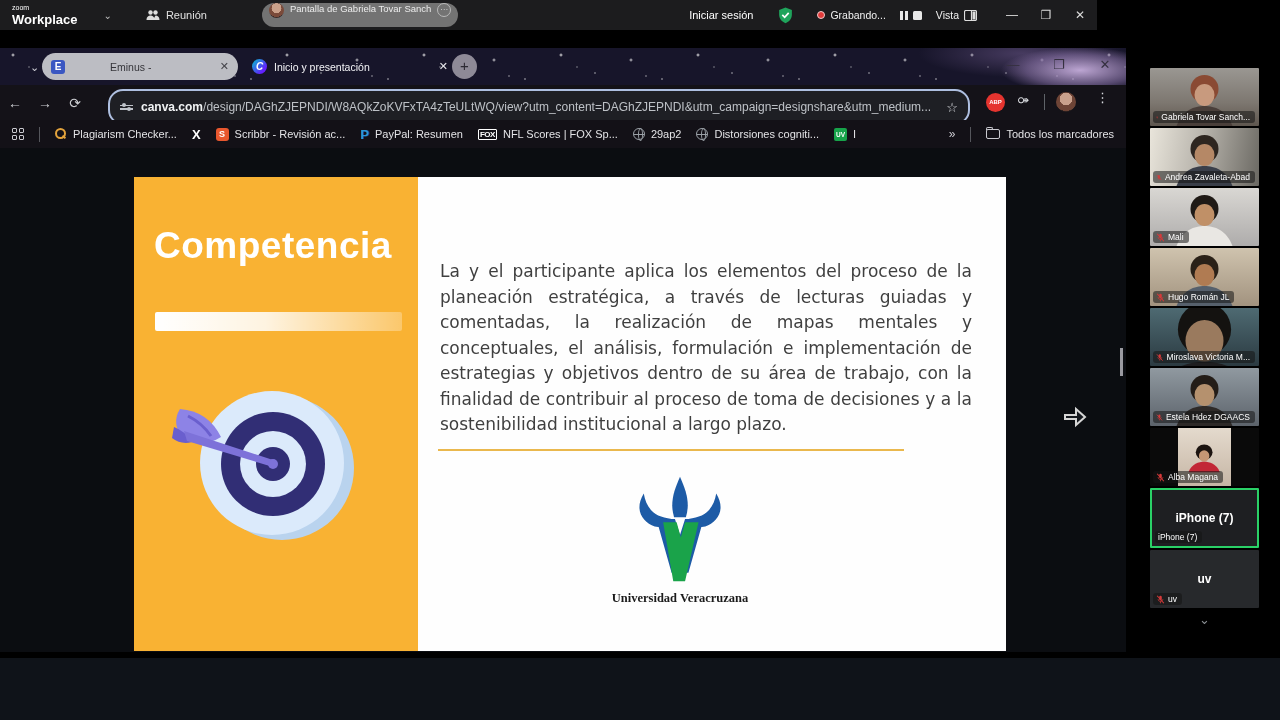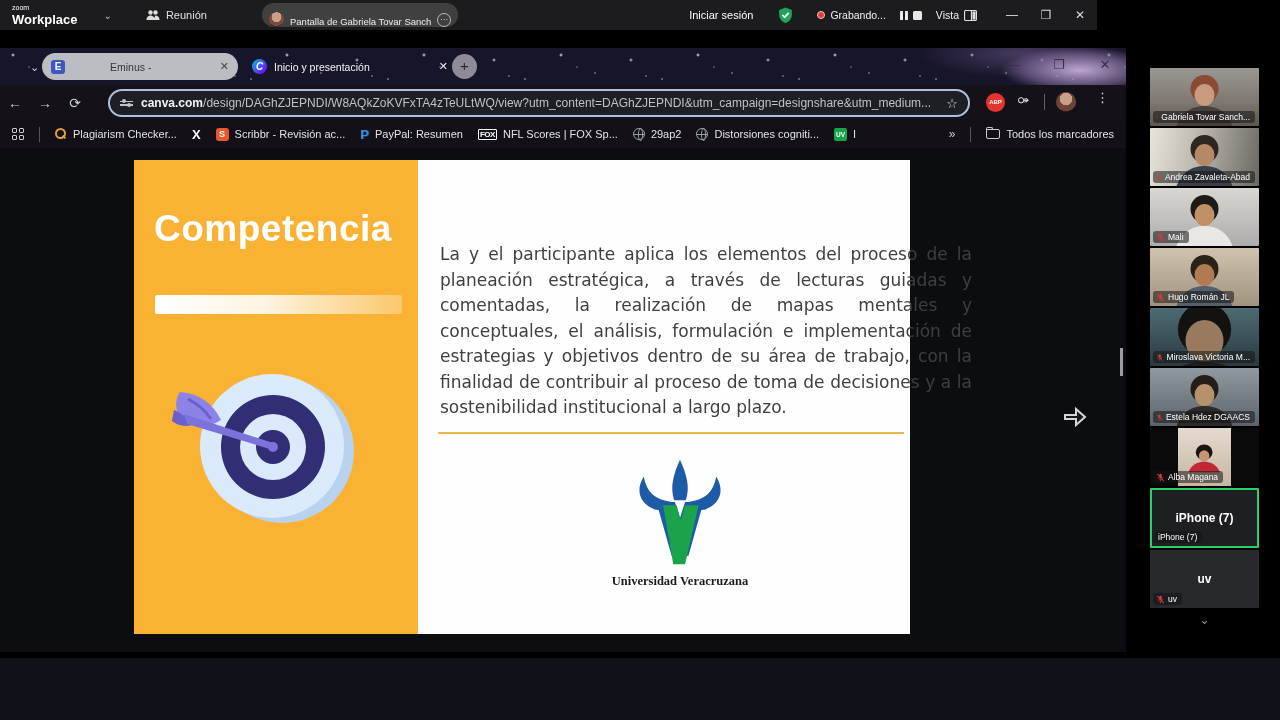--- a/index.html
+++ b/index.html
@@ -8,21 +8,21 @@
 
   
   .zoombar { position:absolute; left:0; top:0; width:1097px; height:30px;
     background:#1c1c1e; display:flex; align-items:center; color:#e8e8e8; }
   .zlogo { margin-left:12px; line-height:1; }
   .zlogo .s { font-size:7px; color:#fff; display:block; }
   .zlogo .m { font-size:13px; font-weight:bold; color:#fff; }
   .zchev { color:#bdbdbd; font-size:10px; margin-left:26px; }
   .zmeet { display:flex; align-items:center; gap:6px; margin-left:34px; font-size:11px; color:#e0e0e0; }
   .ztab { position:absolute; left:262px; top:3px; height:24px; border-radius:13px;
-    background:#404040; display:flex; align-items:flex-end; gap:6px; padding:0 7px; }
+    background:#737373; display:flex; align-items:flex-start; gap:6px; padding:0 7px; }
   .ztab .av { width:15px; height:15px; border-radius:50%;
     background:radial-gradient(circle at 50% 35%, #caa08a 0 40%, #7a4a3a 41% 70%, #3a2a28 71%); }
   .ztab .t { font-size:9.5px; color:#ececec; white-space:nowrap; }
   .zmore { width:14px; height:14px; border:1px solid #b9b9b9; border-radius:50%;
     color:#cfcfcf; font-size:8px; line-height:12px; text-align:center; }
   .zright { position:absolute; right:0; top:0; height:30px; display:flex; align-items:center; }
   .zsignin { font-size:11px; color:#fff; margin-right:24px; }
   .rec { display:flex; align-items:center; gap:5px; margin:0 10px 0 12px;padding-left:11px; }
   .recdot { width:8px; height:8px; border-radius:50%; background:#e23b3b; border:1.5px solid #f0caca; }
   .rec .t { font-size:10.5px; color:#f0f0f0; }
@@ -63,21 +63,21 @@
   .tab2 .t { font-size:10.5px; color:#f2f2f5; flex:1; white-space:nowrap; }
   .tab2 .x { color:#e8e8ec; font-size:11px; }
   .newtab { position:absolute; left:452px; top:6px; width:25px; height:25px; border-radius:50%;
     background:#8e8a97; color:#2c2a33; font-size:15px; text-align:center; line-height:24px; }
   .bwin { position:absolute; top:9px; width:34px; text-align:center; color:#35303f; font-size:13px; }
 
   .toolbar { position:absolute; left:0; top:85px; width:1126px; height:35px; background:#141218;
     display:flex; align-items:center; }
   .navic { color:#cdced2; font-size:14px; width:30px; text-align:center; }
   .omni { position:absolute; left:108px; top:4px; width:862px; height:28px; border-radius:15px;
-    background:#1e1f24; border:2px solid #aebfe0; display:flex; align-items:center; padding:8px 10px; gap:8px; }
+    background:#1e1f24; border:2px solid #aebfe0; display:flex; align-items:center; padding:16px 10px; gap:8px; }
   .omni .url { font-size:12px; color:#bdc1c6; white-space:nowrap; overflow:hidden; flex:1; }
   .omni .url b { color:#f1f3f4; font-weight:bold; }
   .omni .star { color:#dadce0; font-size:13px; }
   .tune { display:flex; flex-direction:column; gap:2px; width:13px; }
   .tune i { height:1.5px; background:#bfc3c9; position:relative; }
   .tune i::after { content:""; position:absolute; width:4px; height:4px; border-radius:50%;
     background:#bfc3c9; top:-1.2px; }
   .tune i:nth-child(1)::after { left:2px; } .tune i:nth-child(2)::after { left:7px; }
   .abp { position:absolute; left:986px; top:8px; width:19px; height:19px; border-radius:50%;
     background:#e5342f; color:#fff; font-size:6px; font-weight:bold; text-align:center; line-height:19px; }
@@ -115,21 +115,21 @@
   .folder { width:14px; height:10px; border:1.3px solid #c9c9cf; border-radius:2px; position:relative; }
   .folder::before { content:""; position:absolute; left:-1px; top:-3px; width:5px; height:2px;
     border:1.3px solid #c9c9cf; border-bottom:none; border-radius:2px 2px 0 0; }
 
   
   .content { position:absolute; left:0; top:148px; width:1126px; height:504px; background:#0b0d11; }
   .scrollbar { position:absolute; left:1120px; top:200px; width:3px; height:28px; background:#9a9aa0; }
   .navarrow { position:absolute; left:1062px; top:258px; }
 
   
-  .slide { position:absolute; left:134px; top:12px; width:776px; height:474px; display:flex; }
+  .slide { position:absolute; left:134px; top:29px; width:872px; height:474px; display:flex; }
   .ypanel { width:284px; height:100%; background:#f9b233; position:relative; }
   .ytitle { position:absolute; left:20px; top:48px; font-size:37px; font-weight:bold; color:#fff;
     letter-spacing:0.5px; }
   .ybar { position:absolute; left:21px; top:135px; width:247px; height:19px; border-radius:2px;
     background:linear-gradient(90deg,#ffffff 0%,rgba(255,255,255,.85) 45%,rgba(255,255,255,.28) 100%); }
   .target { position:absolute; left:30px; top:198px; }
   .wpanel { flex:1; background:#fefefe; position:relative; }
   .sbody { position:absolute; left:22px; top:82px; width:532px; font-family:"DejaVu Sans", sans-serif;
     font-size:17px; line-height:25.5px; color:#3f3f3f; text-align:justify; }
   .sline { position:absolute; left:20px; top:272px; width:466px; border-top:2px solid #eab84d; }

